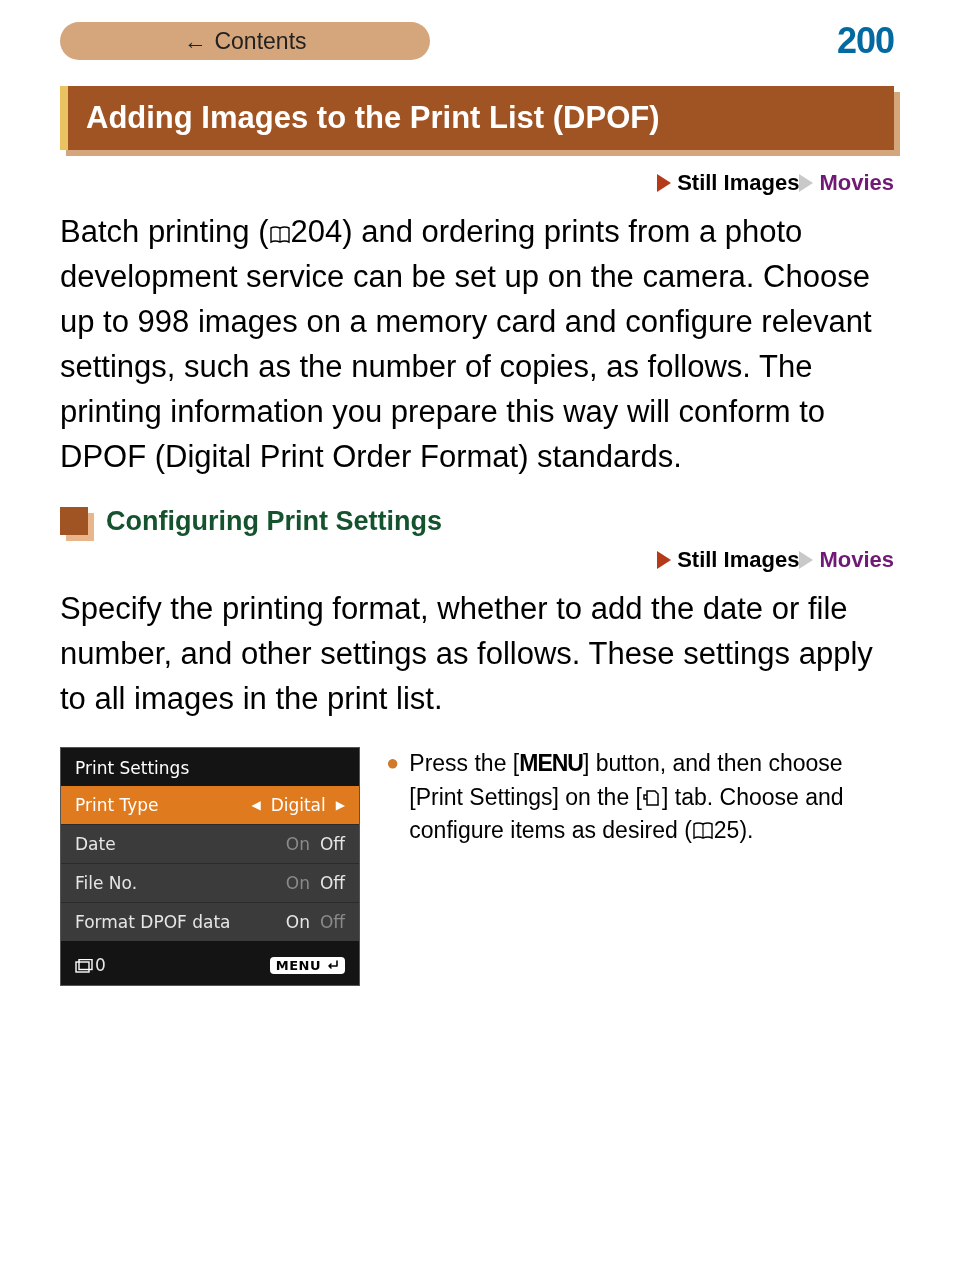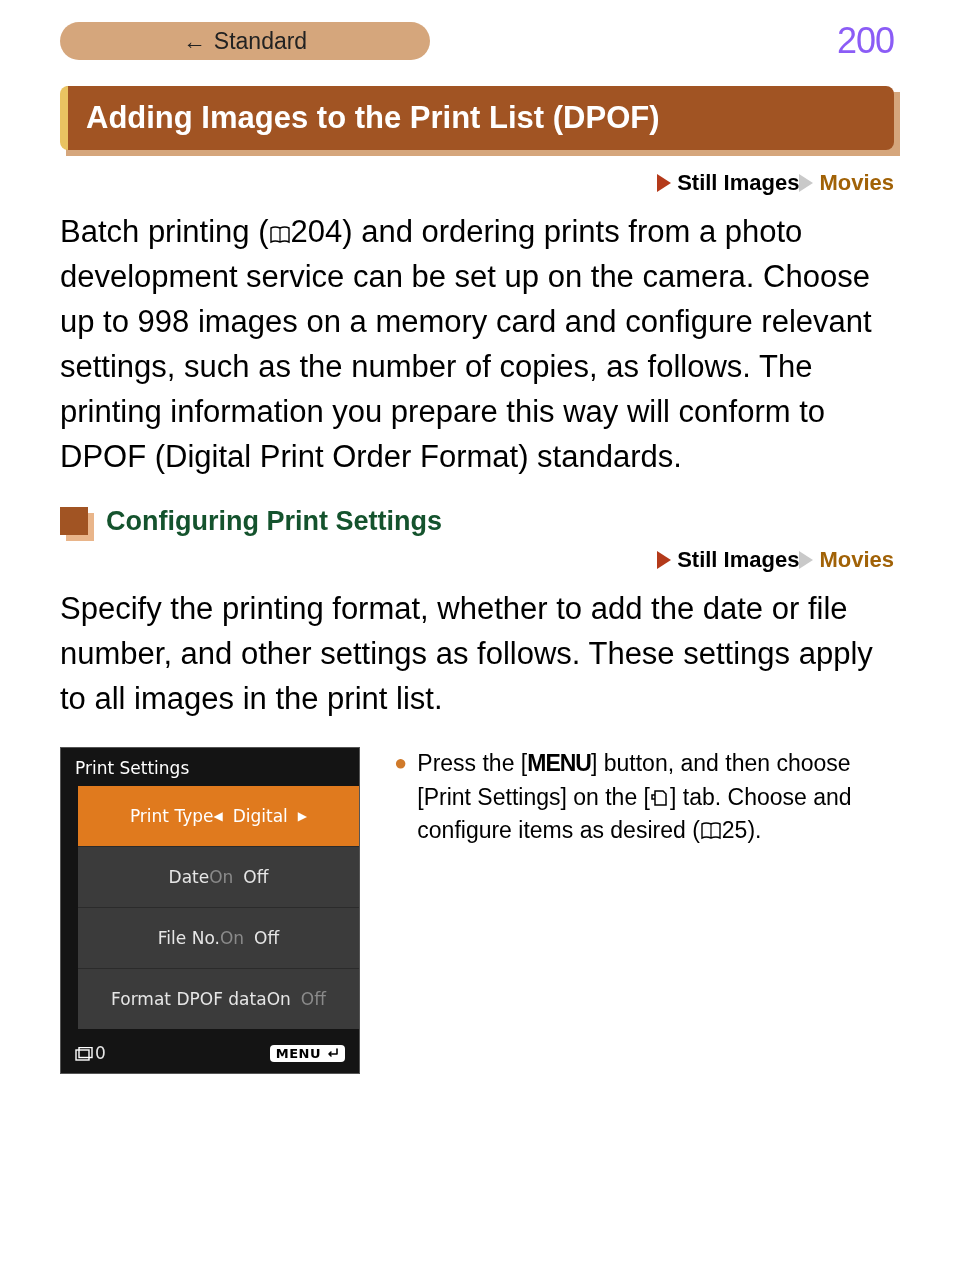--- a/index.html
+++ b/index.html
@@ -25,55 +25,54 @@
     display: flex;
     align-items: center;
     justify-content: center;
     gap: 8px;
     font-size: 23px;
     color: #222;
   }
   .contents-btn .arrow { font-weight: bold; }
   .page-num {
     font-size: 36px;
-    font-weight: 400;
-    color: #8b5cf6;
+    font-weight: 700;
+    color: #0369a1;
     letter-spacing: -1px;
   }
   .h1-wrap {
     position: relative;
     margin-bottom: 20px;
   }
   .h1-shadow {
     position: absolute;
     top: 6px; left: 6px; right: -6px; bottom: -6px;
     background: #d5a67c;
   }
   .h1 {
     position: relative;
     background: #a15423;
     color: #fff;
     font-size: 31px;
     font-weight: bold;
     padding: 14px 18px;
     border-left: 8px solid #e9c361;
-    border-radius: 8px;
   }
   .media-tags {
     display: flex;
     justify-content: flex-end;
     margin: 6px 0 14px 0;
     font-size: 22px;
     font-weight: bold;
   }
   .media-tag { display: flex; align-items: center; gap: 6px; }
   .tri { width: 0; height: 0; border-top: 9px solid transparent; border-bottom: 9px solid transparent; }
   .tri.active { border-left: 14px solid #b43a1a; }
   .tri.inactive { border-left: 14px solid #c9c9c9; }
-  .media-tag.inactive { color: #a16207; }
+  .media-tag.inactive { color: #701a75; }
   .body-text {
     font-size: 31px;
     line-height: 1.45;
     margin-bottom: 26px;
   }
   .book-icon {
     display: inline-block;
     vertical-align: -2px;
   }
   .h2-row {
@@ -98,39 +97,38 @@
     top: 0; left: 0; width: 28px; height: 28px;
     background: #a15423;
   }
   .h2 {
     color: #14532d;
     font-size: 27px;
     font-weight: bold;
   }
   .instr-row {
     display: flex;
-    gap: 34px;
+    gap: 26px;
     align-items: flex-start;
   }
   .lcd {
     width: 300px;
     background: #141414;
     border: 1px solid #555;
     font-family: "DejaVu Sans", Arial, sans-serif;
     color: #e6e6e6;
     font-size: 17px;
   }
   .lcd-title { padding: 10px 14px 8px 14px; color: #fff; }
   .lcd-row {
     display: flex;
-    justify-content: center;
-    padding: 20px 14px;
+    justify-content: space-between;
+    padding: 9px 14px;
     border-bottom: 1px solid #2b2b2b;
     background: #3b3b3b;
-    margin-left: 17px;
   }
   .lcd-row.sel {
     background: #e07a1e;
     color: #fff;
   }
   .lcd-row .val { display: flex; align-items: center; gap: 10px; }
   .lcd-row .dim { color: #8a8a8a; }
   .sel-arrow { color: #e07a1e; font-size: 12px; }
   .sel .sel-arrow { color: #fff; }
   .lcd-footer {
@@ -167,21 +165,21 @@
   }
   .print-tab-icon { display:inline-block; vertical-align:-3px; }
   .crop-icon { display:inline-block; vertical-align:-2px; }
 </style>
 </head>
 <body>
 
 <div class="top-row">
   <div class="contents-btn">
     <span class="arrow">←</span>
-    <span>Standard</span>
+    <span>Contents</span>
   </div>
   <div class="page-num">200</div>
 </div>
 
 <div class="h1-wrap">
   <div class="h1-shadow"></div>
   <div class="h1">Adding Images to the Print List (DPOF)</div>
 </div>
 
 <div class="media-tags">

